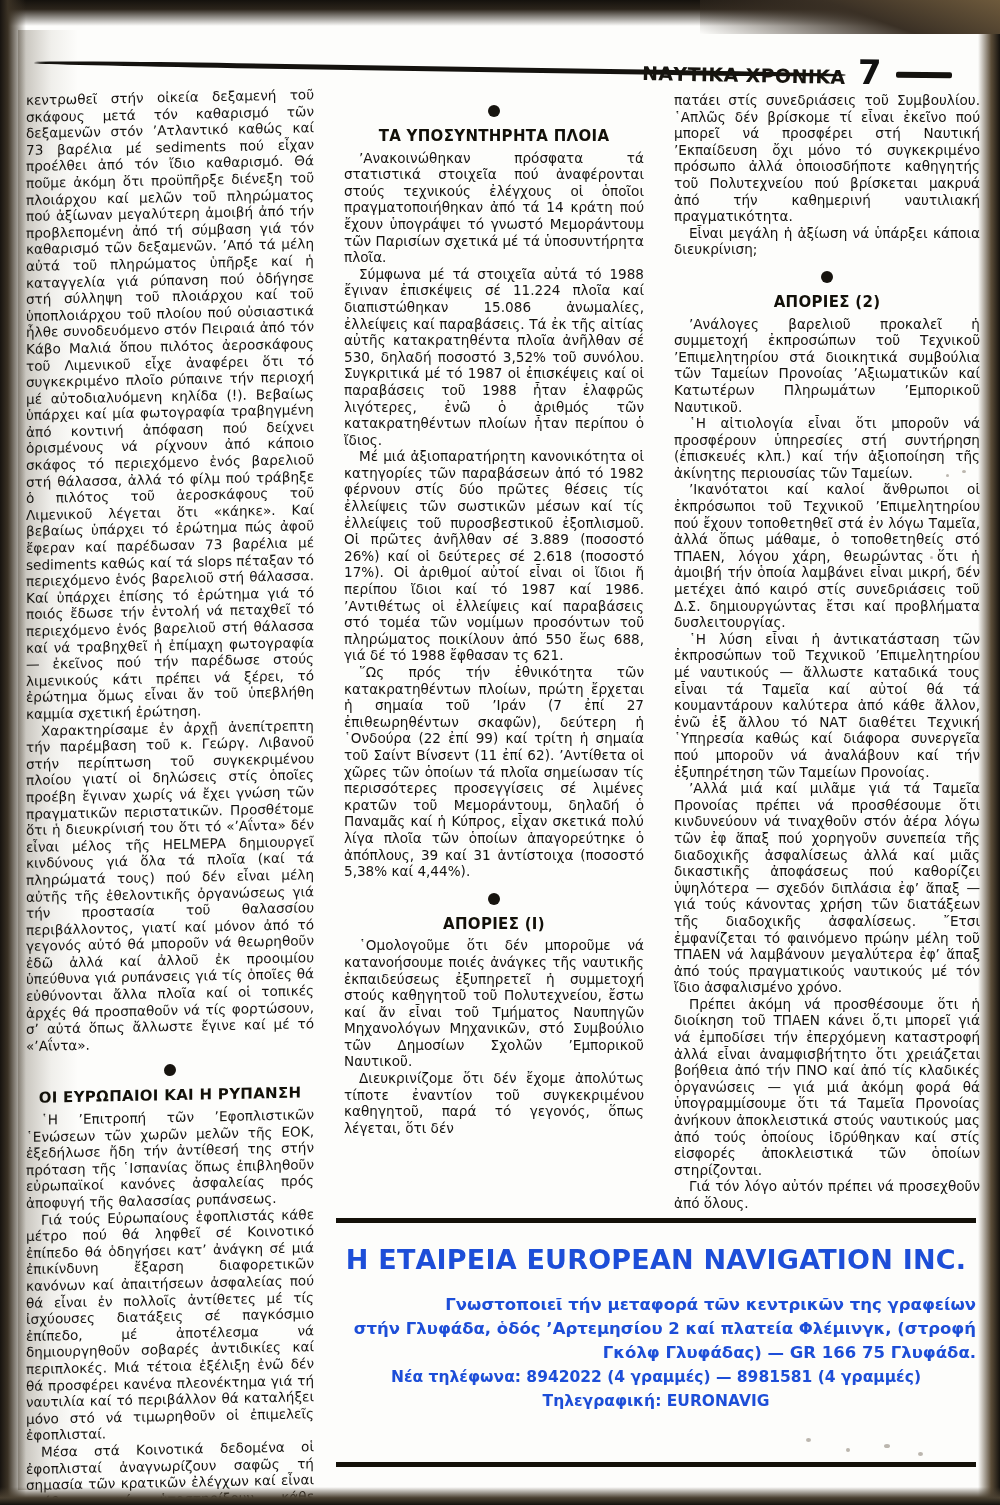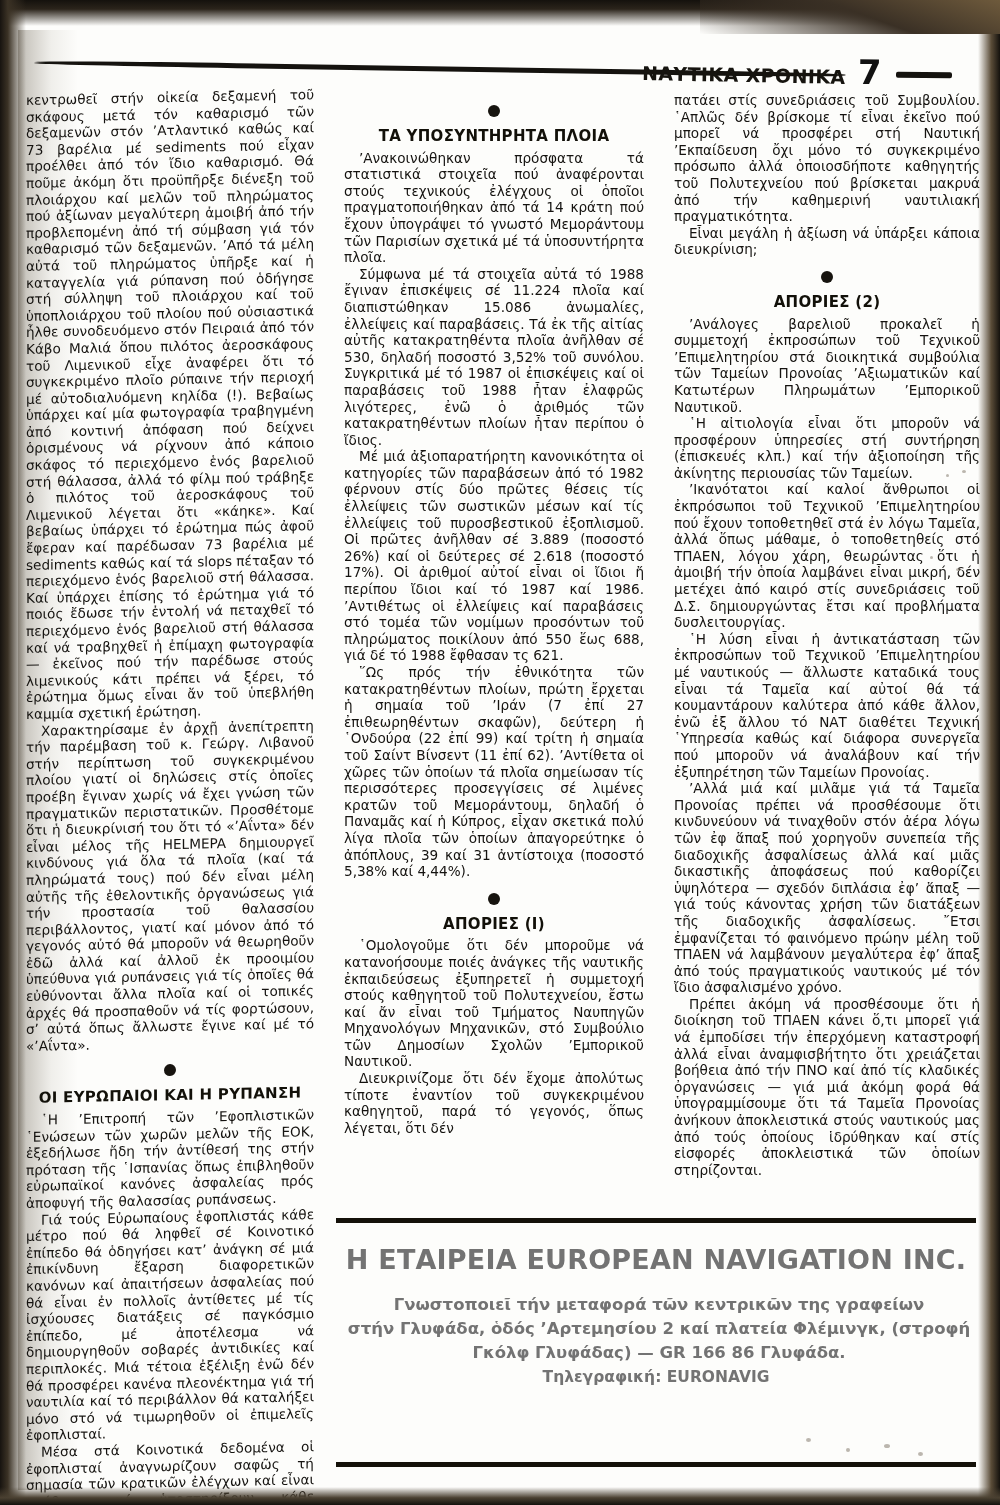--- a/index.html
+++ b/index.html
@@ -96,33 +96,33 @@
     margin:13px 0 6px 0;
     line-height:0;
   }
   .bullet-sep span{
     display:inline-block;width:12px;height:12px;border-radius:50%;background:#17140f;
   }
 
   
   #ad-block{
     position:absolute;left:336px;top:1222px;width:640px;
-    text-align:center;color:#737373;
+    text-align:center;color:#1d4ed8;
   }
   #ad-rule-top{
     position:absolute;left:336px;top:1218px;width:640px;height:5px;background:#141109;
   }
   #ad-rule-bottom{
     position:absolute;left:336px;top:1462px;width:640px;height:5px;background:#141109;
   }
   #ad-title{
     font-size:27px;font-weight:800;letter-spacing:.2px;margin:22px 0 18px 0;
   }
   .ad-line{font-size:16.5px;font-weight:700;line-height:24px;}
-  .ad-line.left{text-align:center;padding-left:6px;}
+  .ad-line.left{text-align:right;padding-left:6px;}
   .ad-line.small{font-size:15.5px;}
 
   
   .speck{position:absolute;background:#6b6050;border-radius:50%;opacity:.45;}
 </style>
 </head>
 <body>
 
 <div id="page-sheet">
 
@@ -189,31 +189,33 @@
         </div>
 
         <div class="section-head">ΑΠΟΡΙΕΣ (2)</div>
 
         <p>’Ανάλογες βαρελιοῦ προκαλεῖ ἡ συμμετοχή ἐκπροσώπων τοῦ Τεχνικοῦ ’Επιμελητηρίου στά διοικητικά συμβούλια τῶν Ταμείων Προνοίας ’Αξιωματικῶν καί Κατωτέρων Πληρωμάτων ’Εμπορικοῦ Ναυτικοῦ.</p>
         <p>῾Η αἰτιολογία εἶναι ὅτι μποροῦν νά προσφέρουν ὑπηρεσίες στή συντήρηση (ἐπισκευές κλπ.) καί τήν ἀξιοποίηση τῆς ἀκίνητης περιουσίας τῶν Ταμείων.</p>
         <p>’Ικανότατοι καί καλοί ἄνθρωποι οἱ ἐκπρόσωποι τοῦ Τεχνικοῦ ’Επιμελητηρίου πού ἔχουν τοποθετηθεῖ στά ἐν λόγω Ταμεῖα, ἀλλά ὅπως μάθαμε, ὁ τοποθετηθείς στό ΤΠΑΕΝ, λόγου χάρη, θεωρώντας ὅτι ἡ ἀμοιβή τήν ὁποία λαμβάνει εἶναι μικρή, δέν μετέχει ἀπό καιρό στίς συνεδριάσεις τοῦ Δ.Σ. δημιουργώντας ἔτσι καί προβλήματα δυσλειτουργίας.</p>
         <p>῾Η λύση εἶναι ἡ ἀντικατάσταση τῶν ἐκπροσώπων τοῦ Τεχνικοῦ ’Επιμελητηρίου μέ ναυτικούς — ἄλλωστε καταδικά τους εἶναι τά Ταμεῖα καί αὐτοί θά τά κουμαντάρουν καλύτερα ἀπό κάθε ἄλλον, ἐνῶ ἐξ ἄλλου τό ΝΑΤ διαθέτει Τεχνική ῾Υπηρεσία καθώς καί διάφορα συνεργεῖα πού μποροῦν νά ἀναλάβουν καί τήν ἐξυπηρέτηση τῶν Ταμείων Προνοίας.</p>
         <p>’Αλλά μιά καί μιλᾶμε γιά τά Ταμεῖα Προνοίας πρέπει νά προσθέσουμε ὅτι κινδυνεύουν νά τιναχθοῦν στόν ἀέρα λόγω τῶν ἐφ ἅπαξ πού χορηγοῦν συνεπεία τῆς διαδοχικῆς ἀσφαλίσεως ἀλλά καί μιᾶς δικαστικῆς ἀποφάσεως πού καθορίζει ὑψηλότερα — σχεδόν διπλάσια ἐφ’ ἅπαξ — γιά τούς κάνοντας χρήση τῶν διατάξεων τῆς διαδοχικῆς ἀσφαλίσεως. ῎Ετσι ἐμφανίζεται τό φαινόμενο πρώην μέλη τοῦ ΤΠΑΕΝ νά λαμβάνουν μεγαλύτερα ἐφ’ ἅπαξ ἀπό τούς πραγματικούς ναυτικούς μέ τόν ἴδιο ἀσφαλισμένο χρόνο.</p>
         <p>Πρέπει ἀκόμη νά προσθέσουμε ὅτι ἡ διοίκηση τοῦ ΤΠΑΕΝ κάνει ὅ,τι μπορεῖ γιά νά ἐμποδίσει τήν ἐπερχόμενη καταστροφή ἀλλά εἶναι ἀναμφισβήτητο ὅτι χρειάζεται βοήθεια ἀπό τήν ΠΝΟ καί ἀπό τίς κλαδικές ὀργανώσεις — γιά μιά ἀκόμη φορά θά ὑπογραμμίσουμε ὅτι τά Ταμεῖα Προνοίας ἀνήκουν ἀποκλειστικά στούς ναυτικούς μας ἀπό τούς ὁποίους ἱδρύθηκαν καί στίς εἰσφορές ἀποκλειστικά τῶν ὁποίων στηρίζονται.</p>
+        <p>Γιά τόν λόγο αὐτόν πρέπει νά προσεχθοῦν ἀπό ὅλους.</p>
       </div>
     </div>
 
   </div>
 
   <div id="ad-rule-top"></div>
   <div id="ad-block">
     <div id="ad-title">Η ΕΤΑΙΡΕΙΑ EUROPEAN NAVIGATION INC.</div>
     <div class="ad-line left">Γνωστοποιεῖ τήν μεταφορά τῶν κεντρικῶν της γραφείων</div>
     <div class="ad-line left">στήν Γλυφάδα, ὁδός ’Αρτεμησίου 2 καί πλατεία Φλέμινγκ, (στροφή</div>
-    <div class="ad-line left">Γκόλφ Γλυφάδας) — GR 166 86 Γλυφάδα.</div>
+    <div class="ad-line left">Γκόλφ Γλυφάδας) — GR 166 75 Γλυφάδα.</div>
+    <div class="ad-line small">Νέα τηλέφωνα: 8942022 (4 γραμμές) — 8981581 (4 γραμμές)</div>
     <div class="ad-line small">Τηλεγραφική: EURONAVIG</div>
   </div>
   <div id="ad-rule-bottom"></div>
 
   <div class="speck" style="left:962px;top:470px;width:4px;height:3px;"></div>
   <div class="speck" style="left:946px;top:474px;width:3px;height:3px;"></div>
   <div class="speck" style="left:930px;top:556px;width:3px;height:3px;"></div>
   <div class="speck" style="left:956px;top:568px;width:5px;height:3px;"></div>
   <div class="speck" style="left:806px;top:1438px;width:5px;height:4px;"></div>
   <div class="speck" style="left:846px;top:1448px;width:4px;height:4px;"></div>

